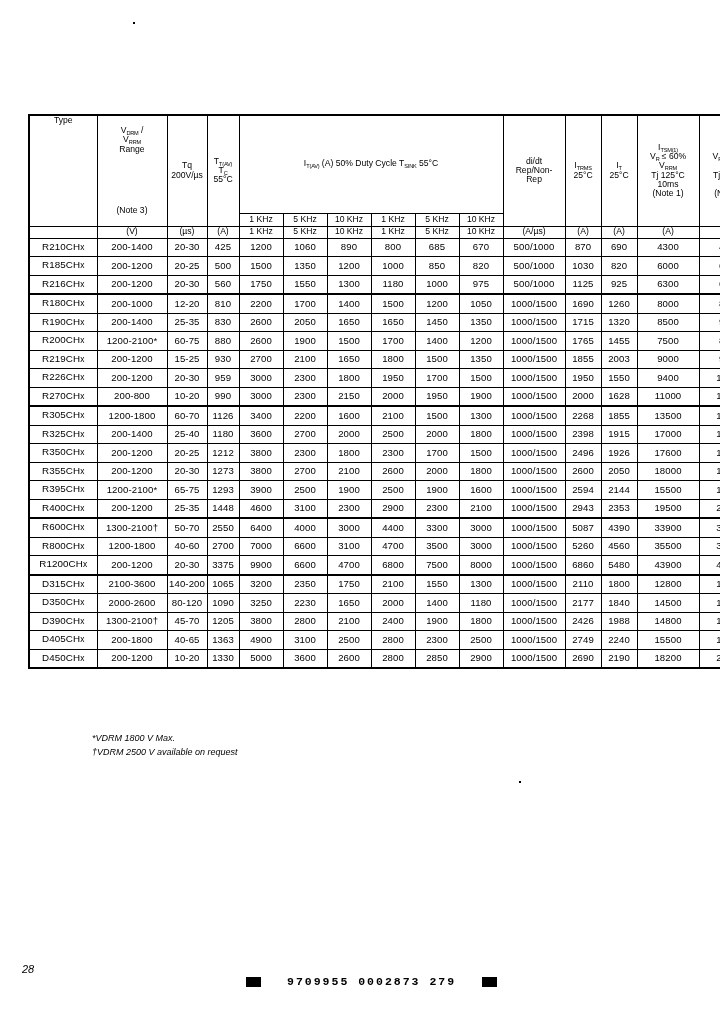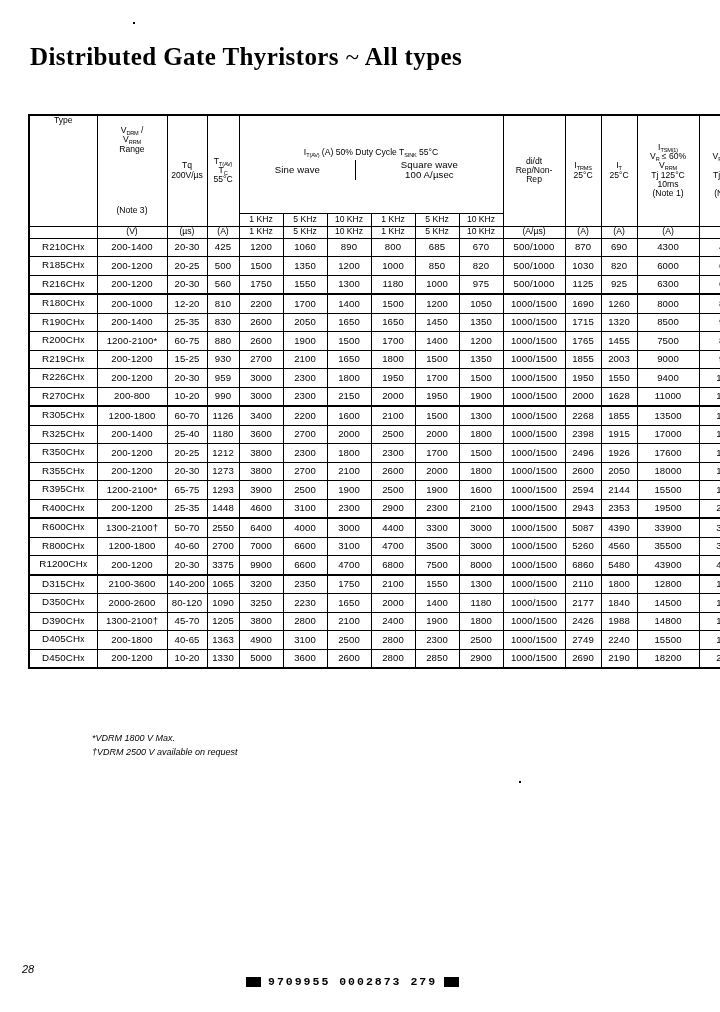--- a/index.html
+++ b/index.html
@@ -85,39 +85,34 @@
   #footnotes div{white-space:nowrap;}
 
   
   #page-number{
     position:absolute;left:22px;top:963px;
     font-size:11px;
     font-style:italic;
   }
   #footer-code{
     position:absolute;left:246px;top:975px;
-    display:flex;align-items:center;gap:7px;
+    display:flex;align-items:center;gap:26px;
   }
   .blk{width:15px;height:10px;background:#000;display:inline-block;}
   #footer-code .code{
     font-family:"Liberation Mono", monospace;
     font-size:11.5px;letter-spacing:2px;font-weight:bold;
   }
   .speck{position:absolute;width:2px;height:2px;background:#000;}
 </style>
 </head>
 <body>
 
 <div class="page">
 
-  <div id="page-title">
-    <span>Distributed Gate Thyristors</span>
-    <span class="title-tilde">~</span>
-    <span>All types</span>
-  </div>
 
   <div id="spec-table-wrap">
     <table class="spec">
       <colgroup>
         <col class="c-type">
           <col class="c-vdrm">
           <col class="c-tq">
           <col class="c-ttav">
         <col class="c-sine">
           <col class="c-sine">
@@ -153,31 +148,20 @@
           </td>
           <td rowspan="2">
             <span class="stack">
               <div>T<sub>T(AV)</sub></div>
               <div>T<sub>C</sub></div>
               <div>55°C</div>
             </span>
           </td>
           <td colspan="6" style="border-bottom:none;">
             <div style="margin-bottom:2px;">I<sub>T(AV)</sub> (A) 50% Duty Cycle T<sub>SINK</sub> 55°C</div>
-            <table style="width:100%;border:none;border-collapse:collapse;">
-              <tbody>
-                  <tr>
-                <td colspan="3" style="border:none;">Sine wave</td>
-                <td colspan="3" style="border:none;border-left:1px solid #000;">
-                  <div>Square wave</div>
-                  <div>100 A/µsec</div>
-                </td>
-              </tr>
-            </tbody>
-              </table>
           </td>
           <td rowspan="2">
             <span class="stack">
               <div>di/dt</div>
               <div>Rep/Non-</div>
               <div>Rep</div>
             </span>
           </td>
           <td rowspan="2">
             <span class="stack">

